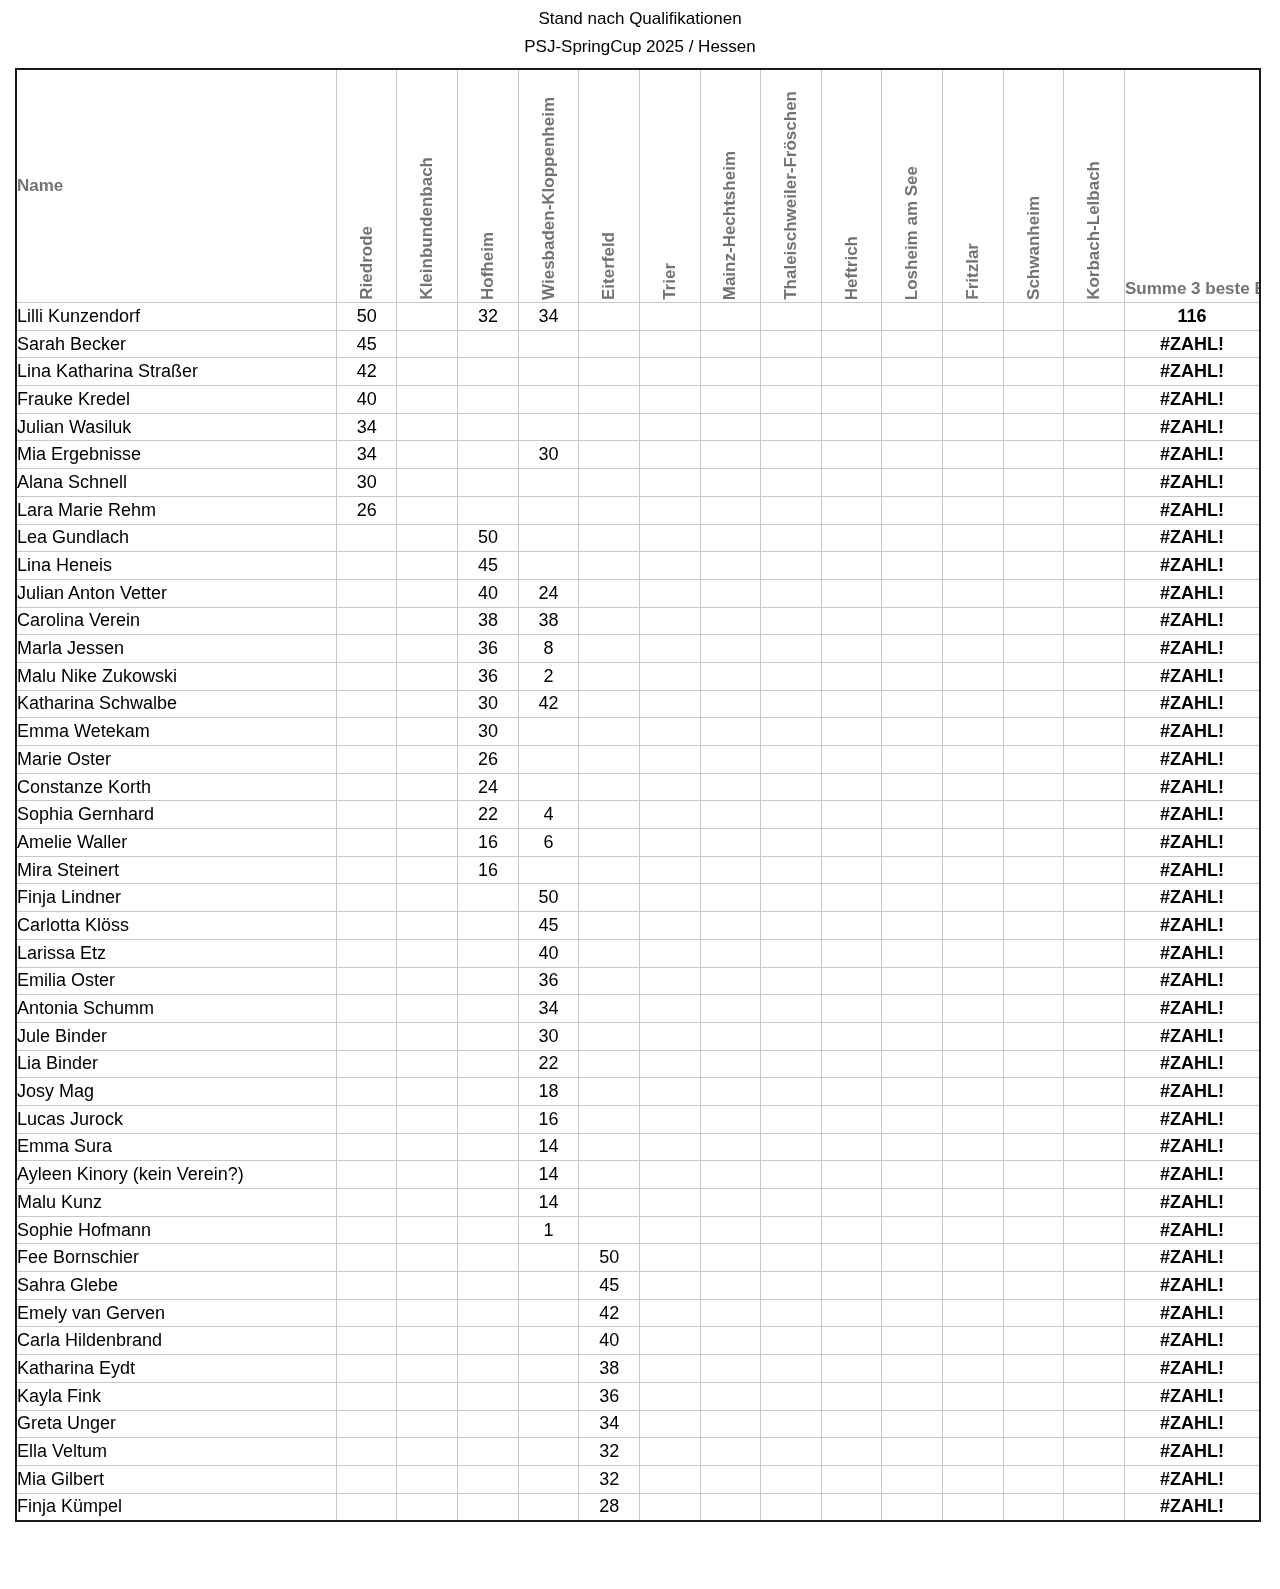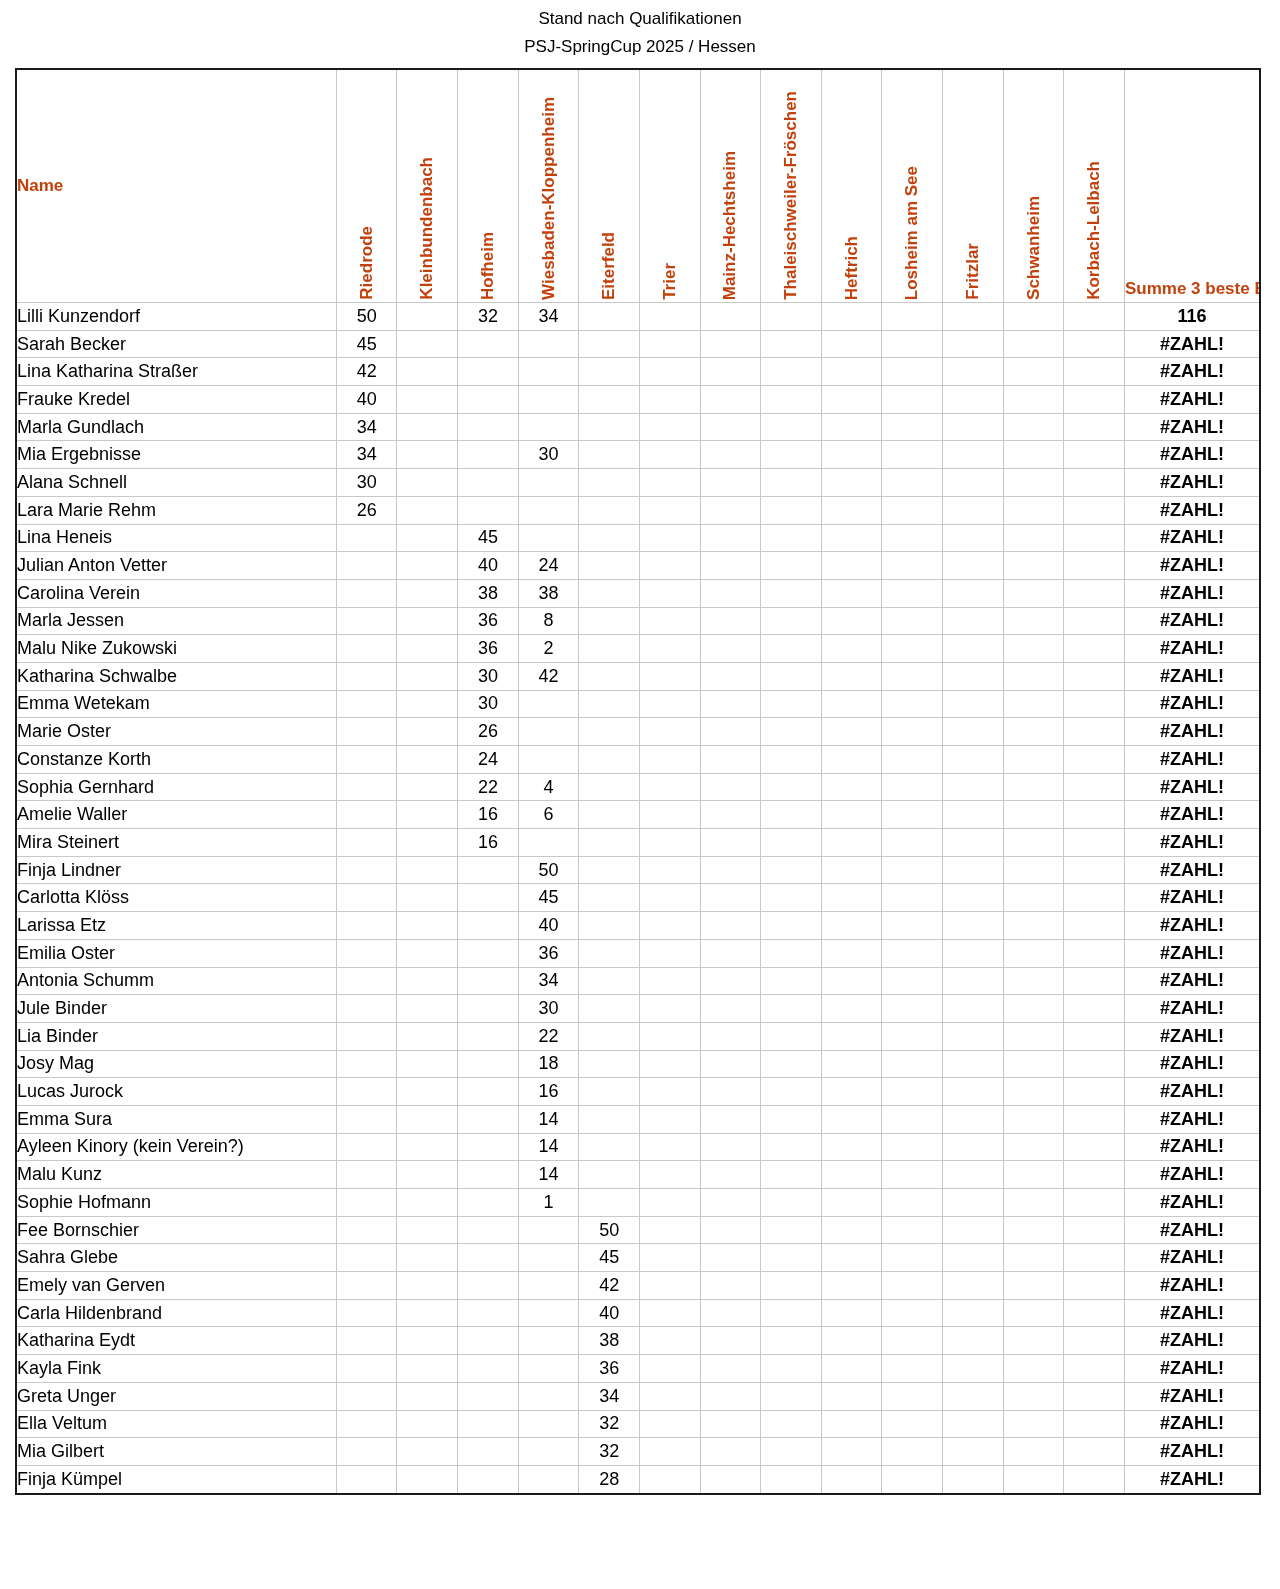--- a/index.html
+++ b/index.html
@@ -13,21 +13,21 @@
     border: 2px solid #1a1a1a;
     table-layout: fixed;
     width: 1246px;
   }
   table.sheet td, table.sheet th {
     border: 1px solid #c8c8c8;
     padding: 0;
     overflow: hidden;
     white-space: nowrap;
   }
-  th.hdr { height: 232px; vertical-align: bottom; color: #c2410c; font-weight: bold; font-size: 17px; }
+  th.hdr { height: 232px; vertical-align: bottom; color: #737373; font-weight: bold; font-size: 17px; }
   th.name-hdr { text-align: left; vertical-align: middle; padding-left: 4px; }
   th.venue { position: relative; }
   th.venue .vtext {
     display: block;
     writing-mode: vertical-rl;
     transform: rotate(180deg);
     margin: 0 auto 2px auto;
     line-height: 20px;
   }
   th.sum-hdr { text-align: center; vertical-align: bottom; line-height: 27px; white-space: normal; padding-bottom: 2px; }
@@ -171,21 +171,21 @@
         <td class="score"></td>
         <td class="score"></td>
         <td class="score"></td>
         <td class="score"></td>
         <td class="score"></td>
         <td class="score"></td>
         <td class="score"></td>
         <td class="sum">#ZAHL!</td>
       </tr>
       <tr>
-        <td class="name">Marla Gundlach</td>
+        <td class="name">Julian Wasiluk</td>
         <td class="score">34</td>
         <td class="score"></td>
         <td class="score"></td>
         <td class="score"></td>
         <td class="score"></td>
         <td class="score"></td>
         <td class="score"></td>
         <td class="score"></td>
         <td class="score"></td>
         <td class="score"></td>
@@ -226,20 +226,37 @@
         <td class="score"></td>
         <td class="score"></td>
         <td class="score"></td>
         <td class="sum">#ZAHL!</td>
       </tr>
       <tr>
         <td class="name">Lara Marie Rehm</td>
         <td class="score">26</td>
         <td class="score"></td>
         <td class="score"></td>
+        <td class="score"></td>
+        <td class="score"></td>
+        <td class="score"></td>
+        <td class="score"></td>
+        <td class="score"></td>
+        <td class="score"></td>
+        <td class="score"></td>
+        <td class="score"></td>
+        <td class="score"></td>
+        <td class="score"></td>
+        <td class="sum">#ZAHL!</td>
+      </tr>
+      <tr>
+        <td class="name">Lea Gundlach</td>
+        <td class="score"></td>
+        <td class="score"></td>
+        <td class="score">50</td>
         <td class="score"></td>
         <td class="score"></td>
         <td class="score"></td>
         <td class="score"></td>
         <td class="score"></td>
         <td class="score"></td>
         <td class="score"></td>
         <td class="score"></td>
         <td class="score"></td>
         <td class="score"></td>

